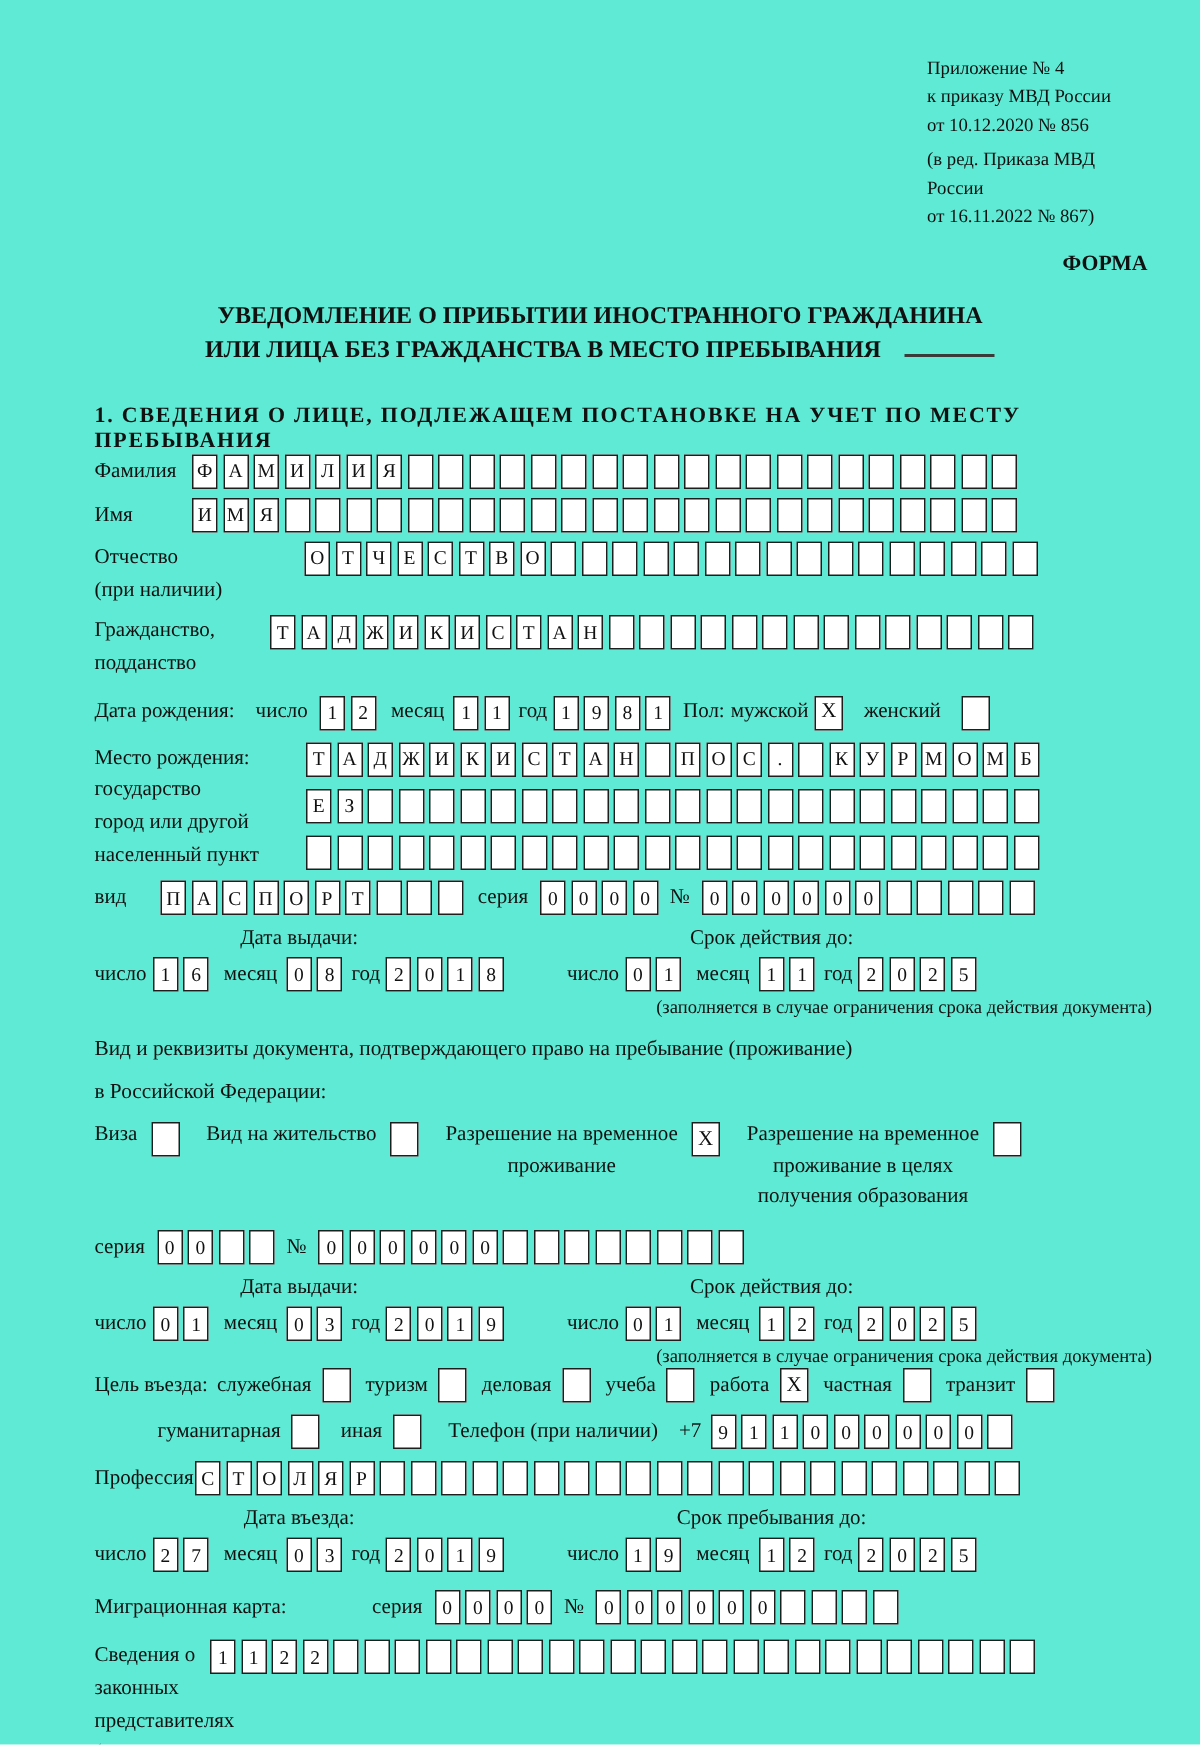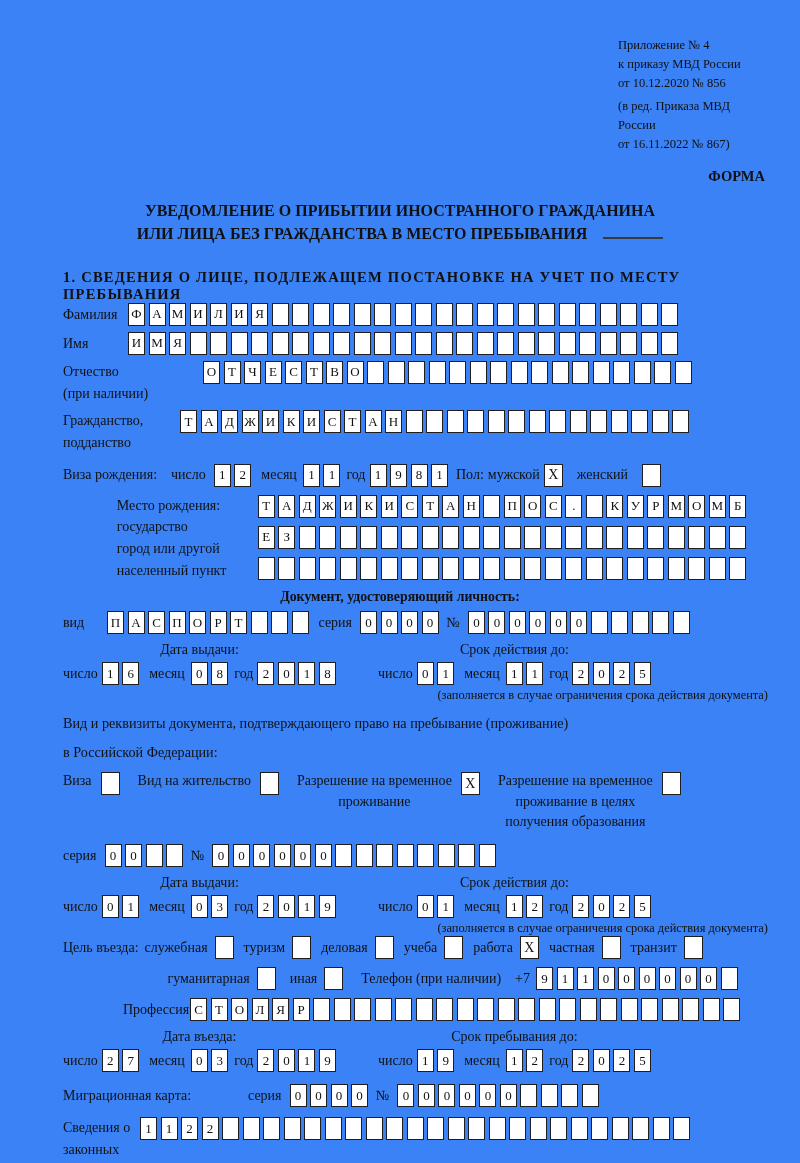--- a/index.html
+++ b/index.html
@@ -1,18 +1,18 @@
 <!DOCTYPE html>
 <html><head>
 <meta charset="utf-8">
 <style>
   * { box-sizing: border-box; }
   html,body { margin:0; padding:0; background:#fff; }
   body { width:800px; font-family:"Liberation Serif","DejaVu Serif",serif; color:#111; }
-  .page { position:relative; width:800px; height:1163px; background:#3b82f6; overflow:hidden; }
+  .page { position:relative; width:800px; height:1163px; background:#5eead4; overflow:hidden; }
 
   .pre { white-space:pre-line; }
 
   .appendix { margin:36px 35px 0 618px; margin-left:618px; font-size:12.5px; line-height:1.5; }
   .appendix .blk2 { margin-top:5px; }
   .forma { margin:14px 35px 0 0; text-align:right; font-weight:bold; font-size:14.5px;padding-left:24px; }
 
   .title { margin-top:14px; text-align:center; font-weight:bold; font-size:16px; line-height:1.45; }
   .uline { display:inline-block; width:60px; border-bottom:2px solid #3a3a3a; margin-left:16px; }
 
@@ -27,21 +27,21 @@
   .boxes { display:flex; gap:3.5px; flex:none; }
   .cbox { width:17px; height:23px; border:1.5px solid #1e1e1e; flex:none;
           display:inline-flex; align-items:center; justify-content:center;
           font-size:13px; background:#fff; }
   .chk  { width:19px; height:23px; border:1.5px solid #1e1e1e; flex:none;
           display:inline-flex; align-items:center; justify-content:center;
           font-size:14px; background:#fff; }
   .col  { display:flex; flex-direction:column; }
   .gap8 > * + * { margin-top:8px; }
 
-  .mt6  { margin-top:6px; }  .mt8 { margin-top:8px;justify-content:center; } .mt10 { margin-top:10px; }
+  .mt6  { margin-top:6px; }  .mt8 { margin-top:8px; } .mt10 { margin-top:10px; }
   .mt12 { margin-top:12px; } .mt14 { }
   .sp4 { width:4px; flex:none; } .sp6 { width:6px; flex:none; } .sp8 { width:8px; flex:none; }
   .sp10 { width:10px; flex:none; } .sp14 { width:14px; flex:none; } .sp18 { width:18px; flex:none; }
 
   .doc-head { margin-top:8px; text-align:center; font-weight:bold; font-size:13.8px; }
 
   .dates { display:flex; margin-left:63px; margin-top:8px; }
   .dgroup { display:flex; flex-direction:column; }
   .dg2 { margin-left:42px; }
   .dhead { text-align:center; font-size:14px; margin-bottom:4px; }
@@ -202,21 +202,21 @@
         <span class="cbox"></span>
         <span class="cbox"></span>
         <span class="cbox"></span>
         <span class="cbox"></span>
         <span class="cbox"></span>
         <span class="cbox"></span>
       </div>
   </div>
 
   <div class="row mt10">
-    <span class="lbl">Виза рождения:</span>
+    <span class="lbl">Дата рождения:</span>
       <span class="sp14"></span>
     <span class="lbl">число</span>
       <span class="sp8"></span>
     <div class="boxes">
         <span class="cbox">1</span>
         <span class="cbox">2</span>
       </div>
       <span class="sp10"></span>
     <span class="lbl">месяц</span>
       <span class="sp6"></span>
@@ -325,21 +325,20 @@
           <span class="cbox"></span>
           <span class="cbox"></span>
           <span class="cbox"></span>
           <span class="cbox"></span>
           <span class="cbox"></span>
           <span class="cbox"></span>
         </div>
     </div>
   </div>
 
-  <div class="doc-head">Документ, удостоверяющий личность:</div>
 
   <div class="row mt6">
     <div class="lbl w44">вид</div>
     <div class="boxes">
         <span class="cbox">П</span>
         <span class="cbox">А</span>
         <span class="cbox">С</span>
         <span class="cbox">П</span>
         <span class="cbox">О</span>
         <span class="cbox">Р</span>

